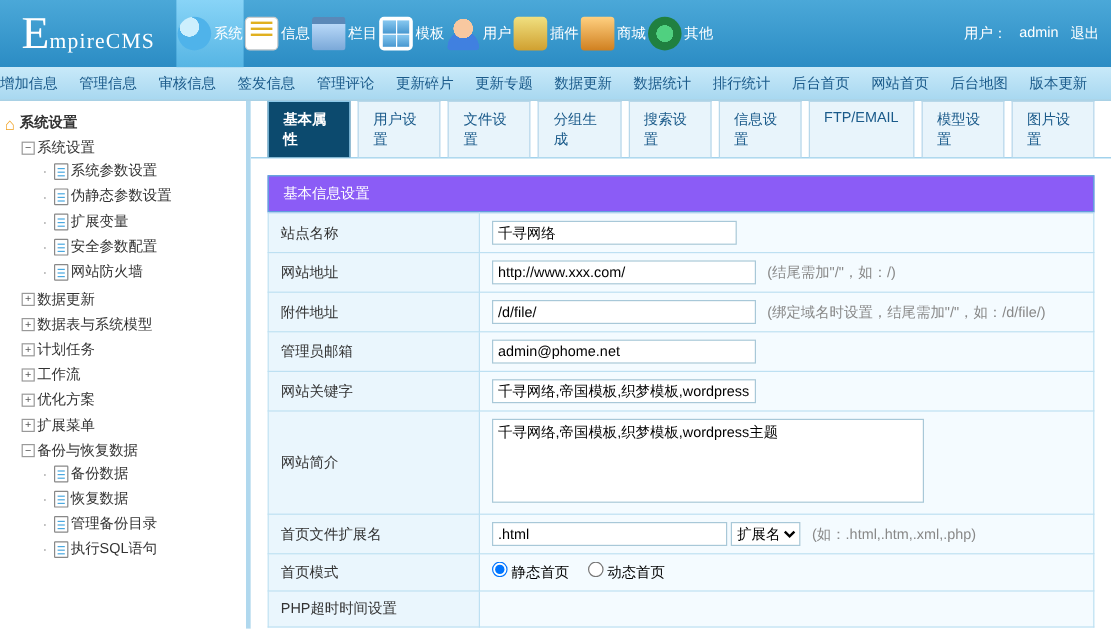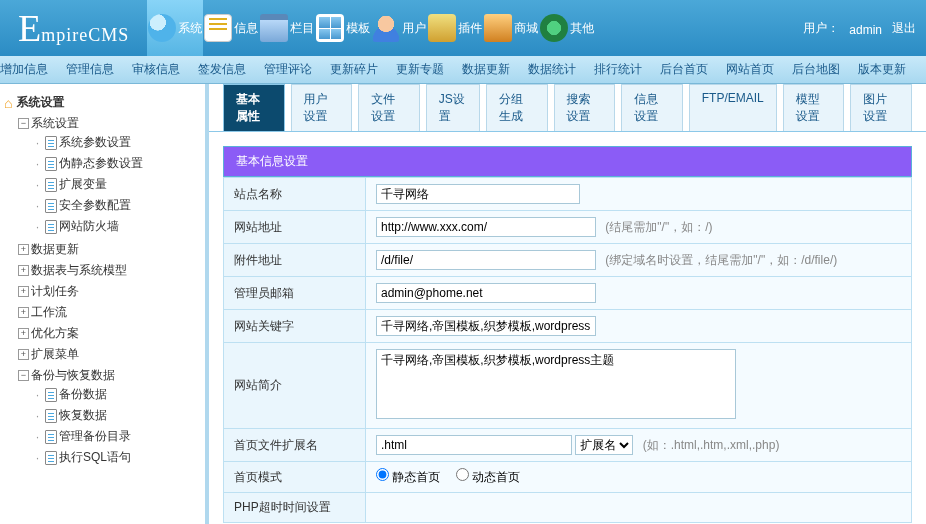--- a/index.html
+++ b/index.html
@@ -8,21 +8,21 @@
 
 .header { background: linear-gradient(#4ba8d8, #2b8cc4); height: 56px; display: flex; align-items: center; color: #fff; }
 .logo { padding: 0 18px; display: flex; align-items: baseline; }
 .logo-e { font-size: 38px; font-family: Georgia, serif; font-weight: normal; }
 .logo-txt { font-size: 18px; font-family: Georgia, serif; letter-spacing: 1px; }
 .nav { display: flex; height: 100%; }
 .nav-item { width: 56px; display: flex; align-items: center; justify-content: center; gap: 2px; cursor: pointer; }
 .nav-item.active { background: linear-gradient(#88d4f7, #56b5e4); }
 .nav-icon { width: 28px; height: 28px; display: flex; align-items: center; justify-content: center; }
 .nav-label { font-size: 12px; color: #fff; }
-.header-right { margin-left: auto; padding-right: 10px; display: flex; gap: 10px; align-items: flex-end; }
+.header-right { margin-left: auto; padding-right: 10px; display: flex; gap: 10px; align-items: flex-start; }
 
 
 .toolbar { background: linear-gradient(#c8e9f9, #a8d8f0); height: 28px; display: flex; align-items: center; gap: 18px; border-bottom: 1px solid #7ab8d8; }
 .toolbar a { color: #1a5a8a; text-decoration: none; cursor: pointer; }
 
 
 .main { display: flex; height: calc(524px - 56px - 28px); }
 .sidebar { width: 209px; background: #fff; border-right: 4px solid #b0d8ee; padding: 6px 4px; overflow: hidden; }
 .content { flex: 1; background: #fff; overflow: hidden; }
 
@@ -44,21 +44,21 @@
 
 .tabs { display: flex; gap: 6px; padding: 0 14px; border-bottom: 1px solid #8cc8e8; }
 .tab { padding: 6px 12px; color: #1a5a8a; cursor: pointer; background: #e8f4fb; border: 1px solid #b8d8ea; border-bottom: none; }
 .tab.active { background: #0c4a6e; color: #fff; font-weight: bold; border-color: #8cc8e8; }
 
 
 .form-wrap { padding: 14px; }
 .section-title { background: #8b5cf6; color: #fff; padding: 6px 12px; font-weight: normal; border: 1px solid #5ab0d8; }
 .form-table { width: 100%; border-collapse: collapse; }
 .form-table td { border: 1px solid #bde0f2; padding: 6px 10px; vertical-align: middle; background: #f4fbff; }
-.form-table td.label { width: 142px; color: #333; background: #eaf6fd; }
+.form-table td.label { width: 176px; color: #333; background: #eaf6fd; }
 .form-table input[type=text] { border: 1px solid #a8c8d8; padding: 2px 4px; height: 20px; background: #fff; }
 .form-table textarea { border: 1px solid #a8c8d8; padding: 2px 4px; width: 360px; height: 70px; background: #fff; resize: none; }
 .form-table select { border: 1px solid #a8c8d8; height: 20px; background: #fff; }
 .hint { color: #888; margin-left: 6px; }
 .radio-group label { margin-right: 12px; }
 
 
 .ic { width: 28px; height: 28px; border-radius: 4px; }
 .ic-globe { background: radial-gradient(circle at 35% 30%, #cdeffd 0 30%, #4fb3ea 31% 100%); border-radius: 50%; }
 .ic-doc { background: #fff; border: 1px solid #ccc; position: relative; }
@@ -287,21 +287,20 @@
       </li>
     </ul>
   </div>
 
   <div class="content">
 
     <div class="tabs" id="tabs">
         <div class="tab active">基本属性</div>
         <div class="tab">用户设置</div>
         <div class="tab">文件设置</div>
-        <div class="tab">JS设置</div>
         <div class="tab">分组生成</div>
         <div class="tab">搜索设置</div>
         <div class="tab">信息设置</div>
         <div class="tab">FTP/EMAIL</div>
         <div class="tab">模型设置</div>
         <div class="tab">图片设置</div>
       </div>
 
     <div class="form-wrap">
       <div class="section-title">基本信息设置</div>

